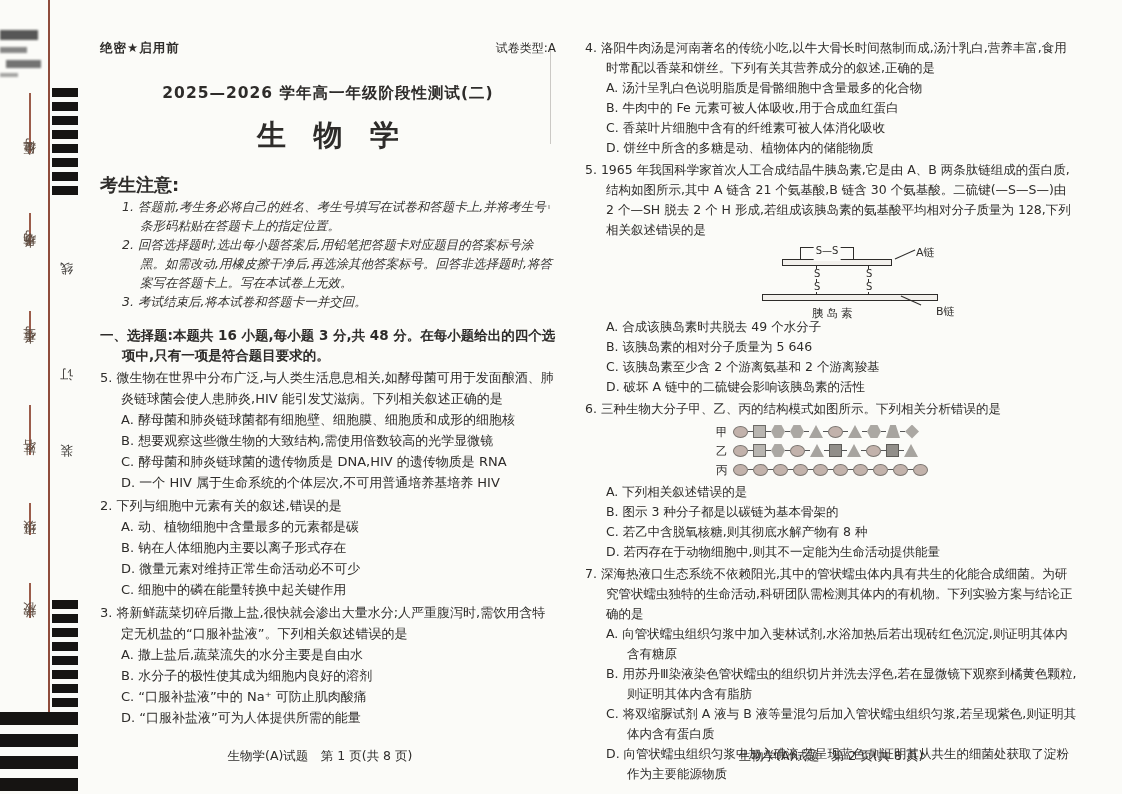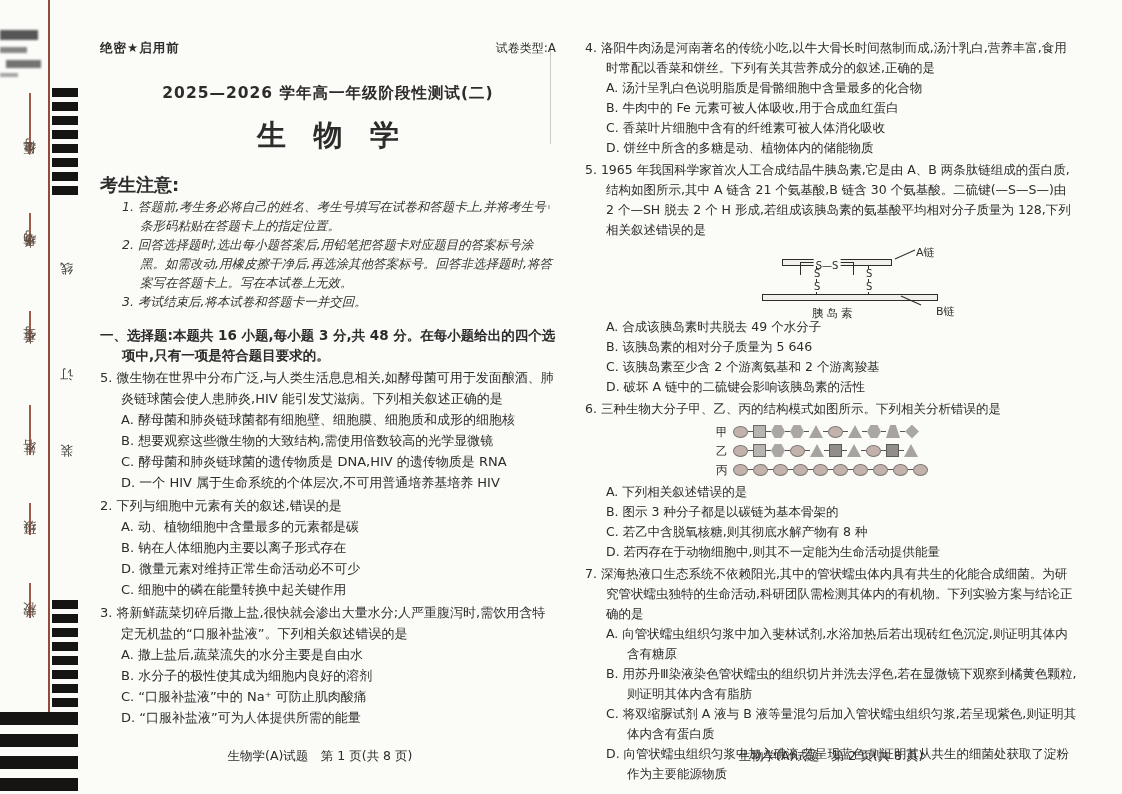--- a/index.html
+++ b/index.html
@@ -42,21 +42,21 @@
   .q-stem { text-indent:-21px; }
   .q-option { padding-left:21px; text-indent:-21px; }
   .page-footer { position:absolute; top:748px; font-size:12.5px; text-align:center; }
   .page-footer.f1 { left:92px; width:456px; }
   .page-footer.f2 { left:585px; width:492px; }
   
   .insulin { position:relative; width:215px; height:70px; margin:4px 0 3px 148px; }
   .chain-bar { position:absolute; height:7px; border:1px solid #2e2c2a; background:#f2f0ec; box-sizing:border-box; }
   .a-bar { left:28px; top:15px; width:110px; }
   .b-bar { left:8px; top:50px; width:176px; }
-  .ss-loop { position:absolute; left:46px; top:18px; width:54px; height:13px; border:1px solid #2e2c2a; border-bottom:none; box-sizing:border-box; }
+  .ss-loop { position:absolute; left:46px; top:3px; width:54px; height:13px; border:1px solid #2e2c2a; border-bottom:none; box-sizing:border-box; }
   .ss-label { position:absolute; left:50%; top:-7px; transform:translateX(-50%); background:#fbfbf8; padding:0 2px; font-size:10px; white-space:nowrap; }
   .conn { position:absolute; top:22px; width:1px; height:28px; background:#2e2c2a; }
   .conn-s { position:absolute; font-size:10px; line-height:10px; background:#fbfbf8; padding:0 1px; }
   .ptr { position:absolute; height:1px; background:#2e2c2a; }
   .diag-label { position:absolute; font-size:11px; white-space:nowrap; }
   .insulin-name { letter-spacing:3px; font-size:11.5px; }
   
   .molecules { margin:3px 0 3px 110px; }
   .mol-row { display:flex; align-items:center; height:19px; }
   .mol-label { font-size:11.5px; width:17px; flex:0 0 auto; }

